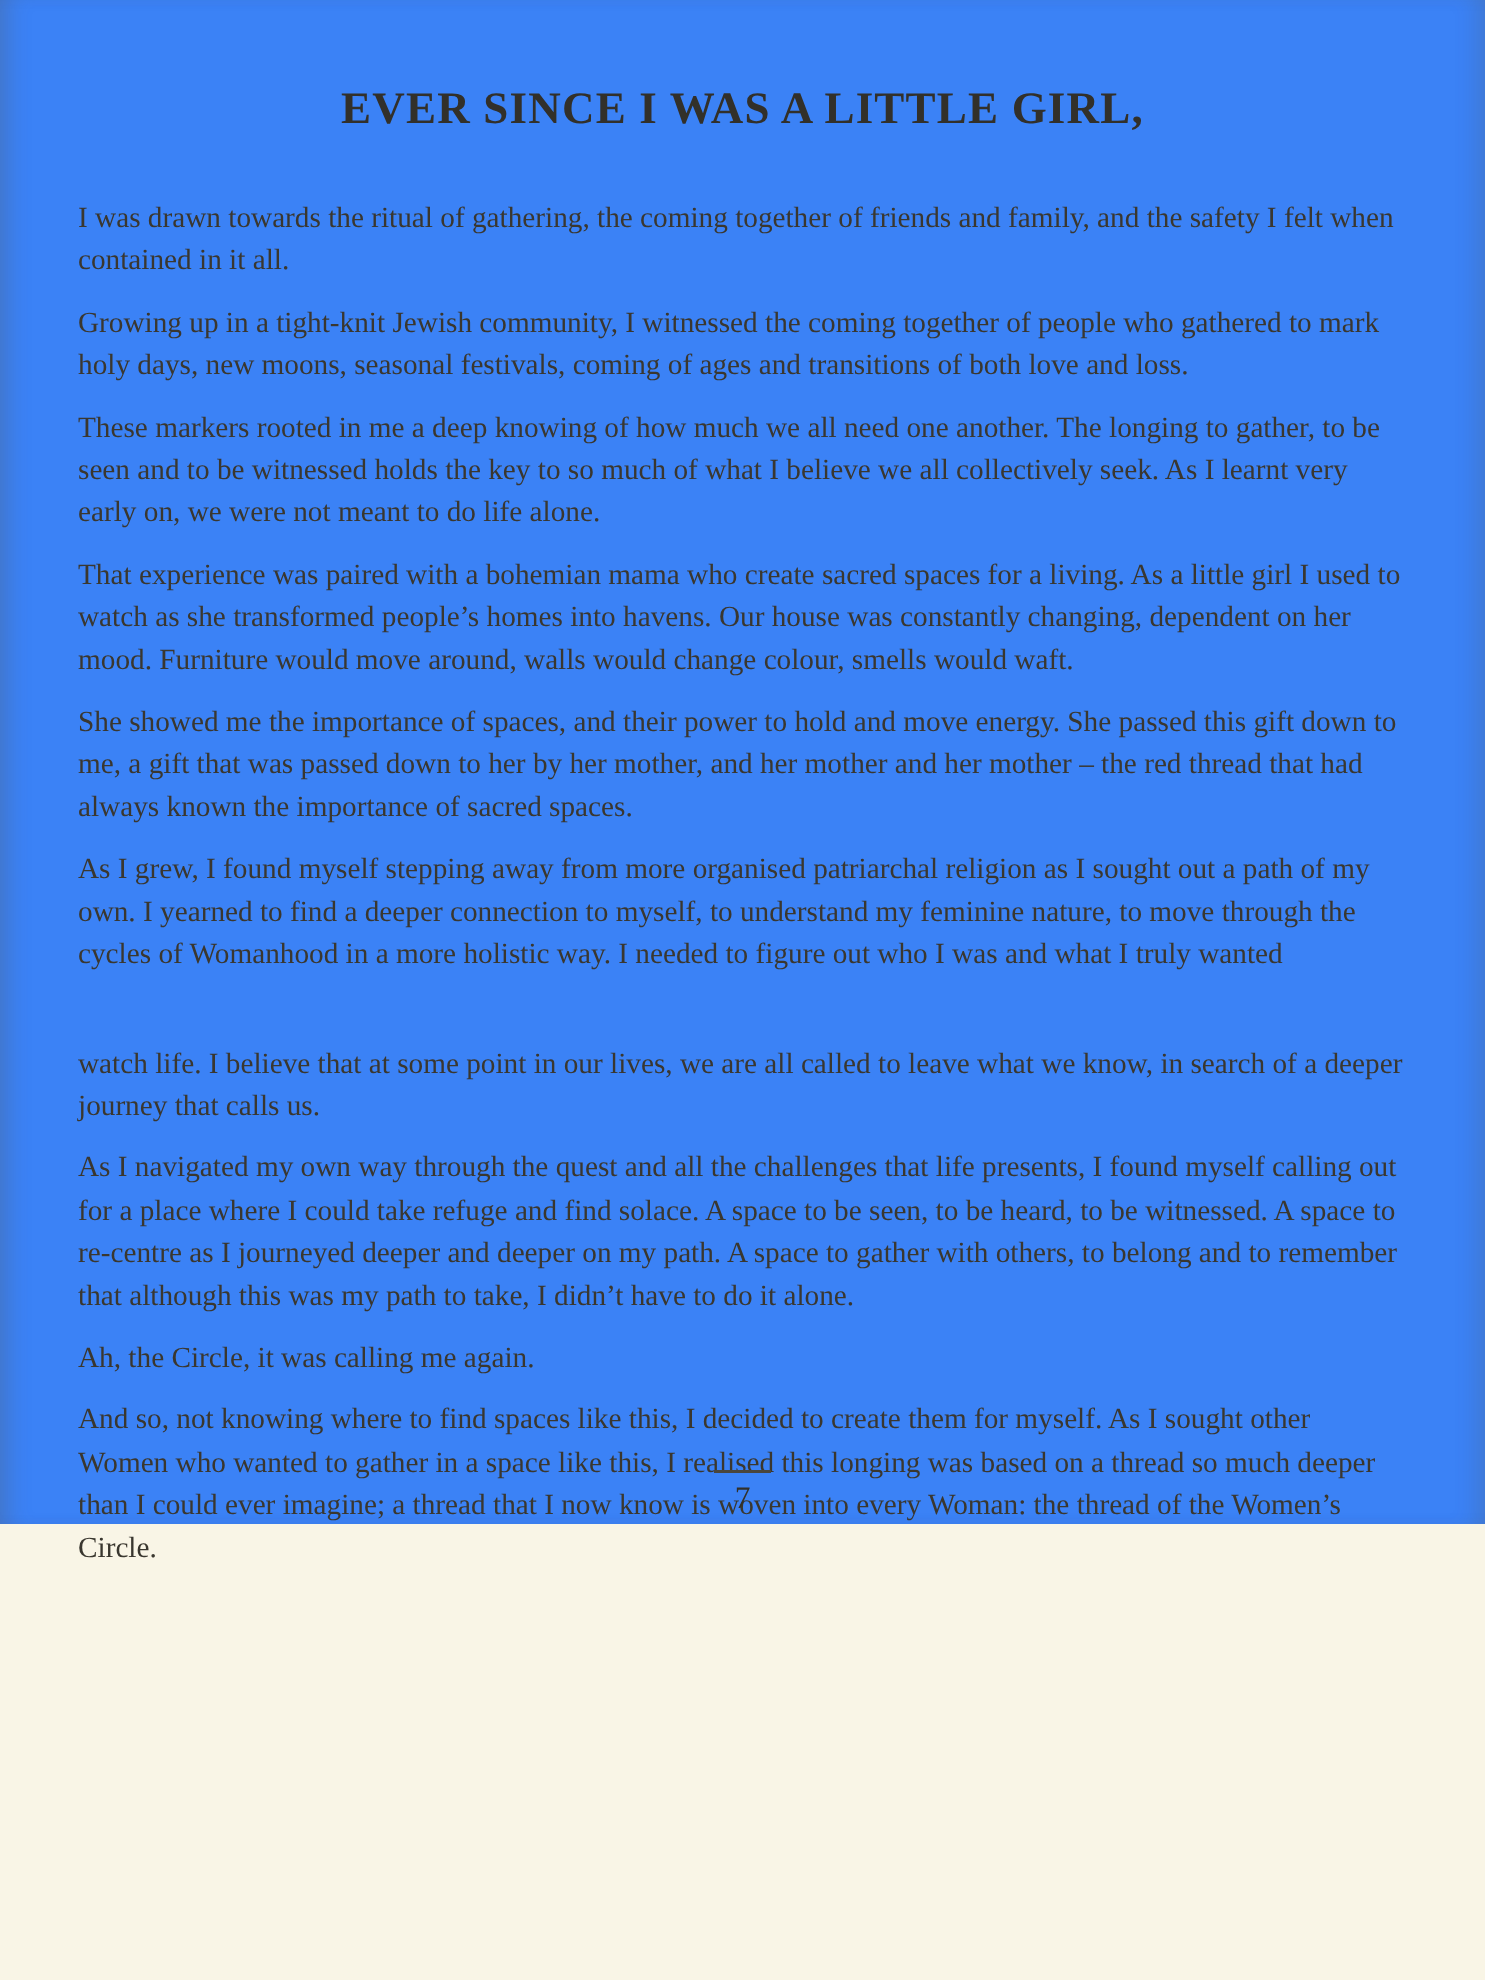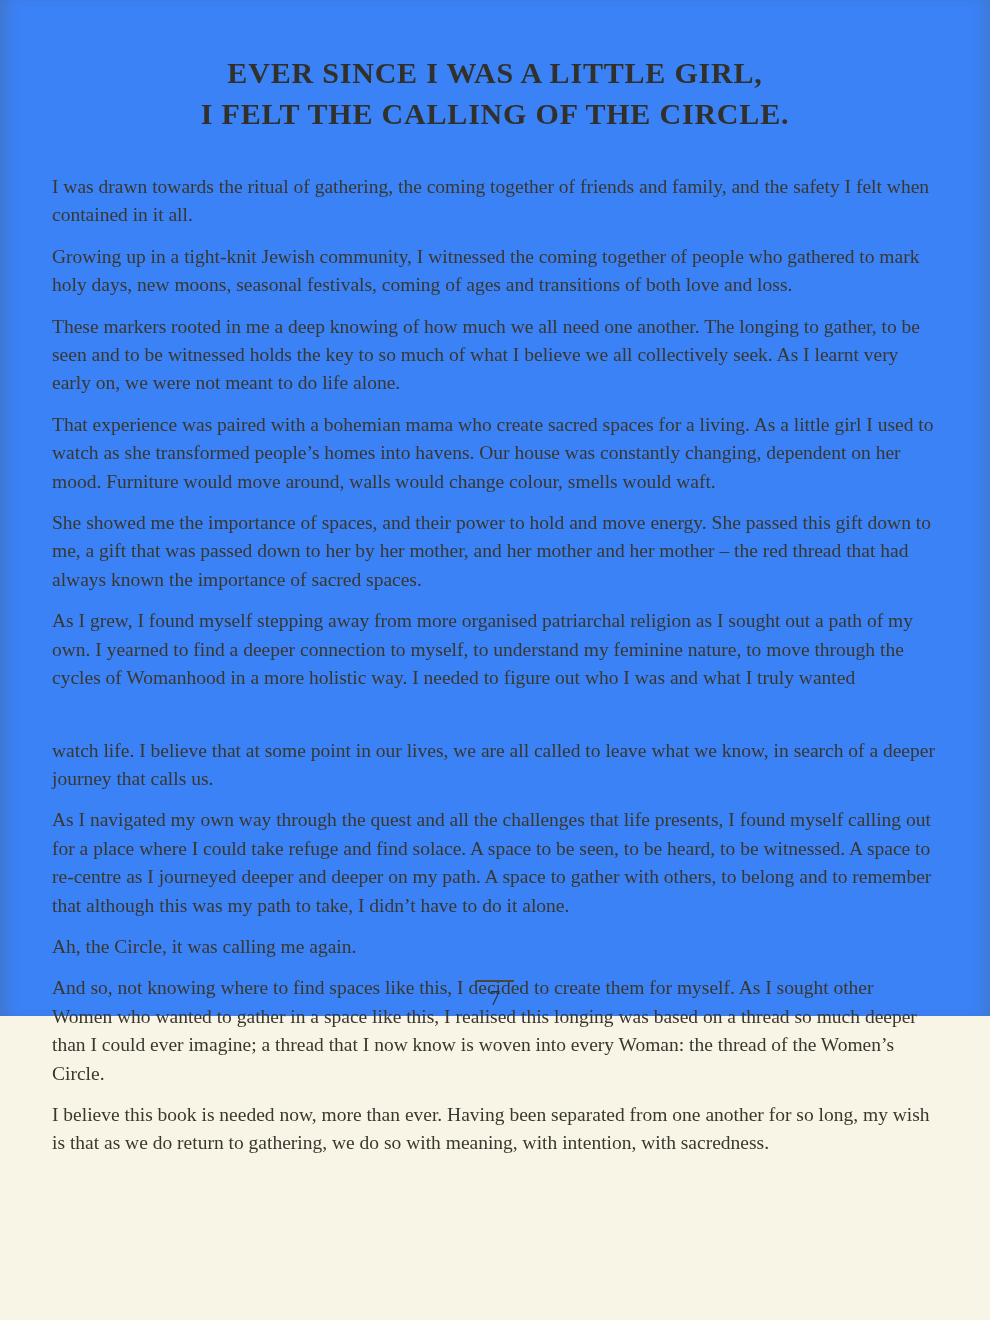--- a/index.html
+++ b/index.html
@@ -68,38 +68,36 @@
     line-height: 24px;
   }
 </style>
 </head>
 <body>
 
 <div class="page">
 
   <div class="title">
     <div>EVER SINCE I WAS A LITTLE GIRL,</div>
-    <div>I FELT THE CALLING OF THE CIRCLE.</div>
   </div>
 
   <div class="columns">
     <div class="col">
         <p class="para">I was drawn towards the ritual of gathering, the coming together of friends and family, and the safety I felt when contained in it all.</p>
         <p class="para">Growing up in a tight-knit Jewish community, I witnessed the coming together of people who gathered to mark holy days, new moons, seasonal festivals, coming of ages and transitions of both love and loss.</p>
         <p class="para">These markers rooted in me a deep knowing of how much we all need one another. The longing to gather, to be seen and to be witnessed holds the key to so much of what I believe we all collectively seek. As I learnt very early on, we were not meant to do life alone.</p>
         <p class="para">That experience was paired with a bohemian mama who create sacred spaces for a living. As a little girl I used to watch as she transformed people’s homes into havens. Our house was constantly changing, dependent on her mood. Furniture would move around, walls would change colour, smells would waft.</p>
         <p class="para">She showed me the importance of spaces, and their power to hold and move energy. She passed this gift down to me, a gift that was passed down to her by her mother, and her mother and her mother – the red thread that had always known the importance of sacred spaces.</p>
         <p class="para">As I grew, I found myself stepping away from more organised patriarchal religion as I sought out a path of my own. I yearned to find a deeper connection to myself, to understand my feminine nature, to move through the cycles of Womanhood in a more holistic way. I needed to figure out who I was and what I truly wanted</p>
       </div>
     <div class="col">
         <p class="para">watch life. I believe that at some point in our lives, we are all called to leave what we know, in search of a deeper journey that calls us.</p>
         <p class="para">As I navigated my own way through the quest and all the challenges that life presents, I found myself calling out for a place where I could take refuge and find solace. A space to be seen, to be heard, to be witnessed. A space to re-centre as I journeyed deeper and deeper on my path. A space to gather with others, to belong and to remember that although this was my path to take, I didn’t have to do it alone.</p>
         <p class="para">Ah, the Circle, it was calling me again.</p>
         <p class="para">And so, not knowing where to find spaces like this, I decided to create them for myself. As I sought other Women who wanted to gather in a space like this, I realised this longing was based on a thread so much deeper than I could ever imagine; a thread that I now know is woven into every Woman: the thread of the Women’s Circle.</p>
-        <p class="para">I believe this book is needed now, more than ever. Having been separated from one another for so long, my wish is that as we do return to gathering, we do so with meaning, with intention, with sacredness.</p>
       </div>
   </div>
 
   <div class="footer">
     <div class="rule"></div>
     <div class="pagenum">7</div>
   </div>
 
 </div>
 

